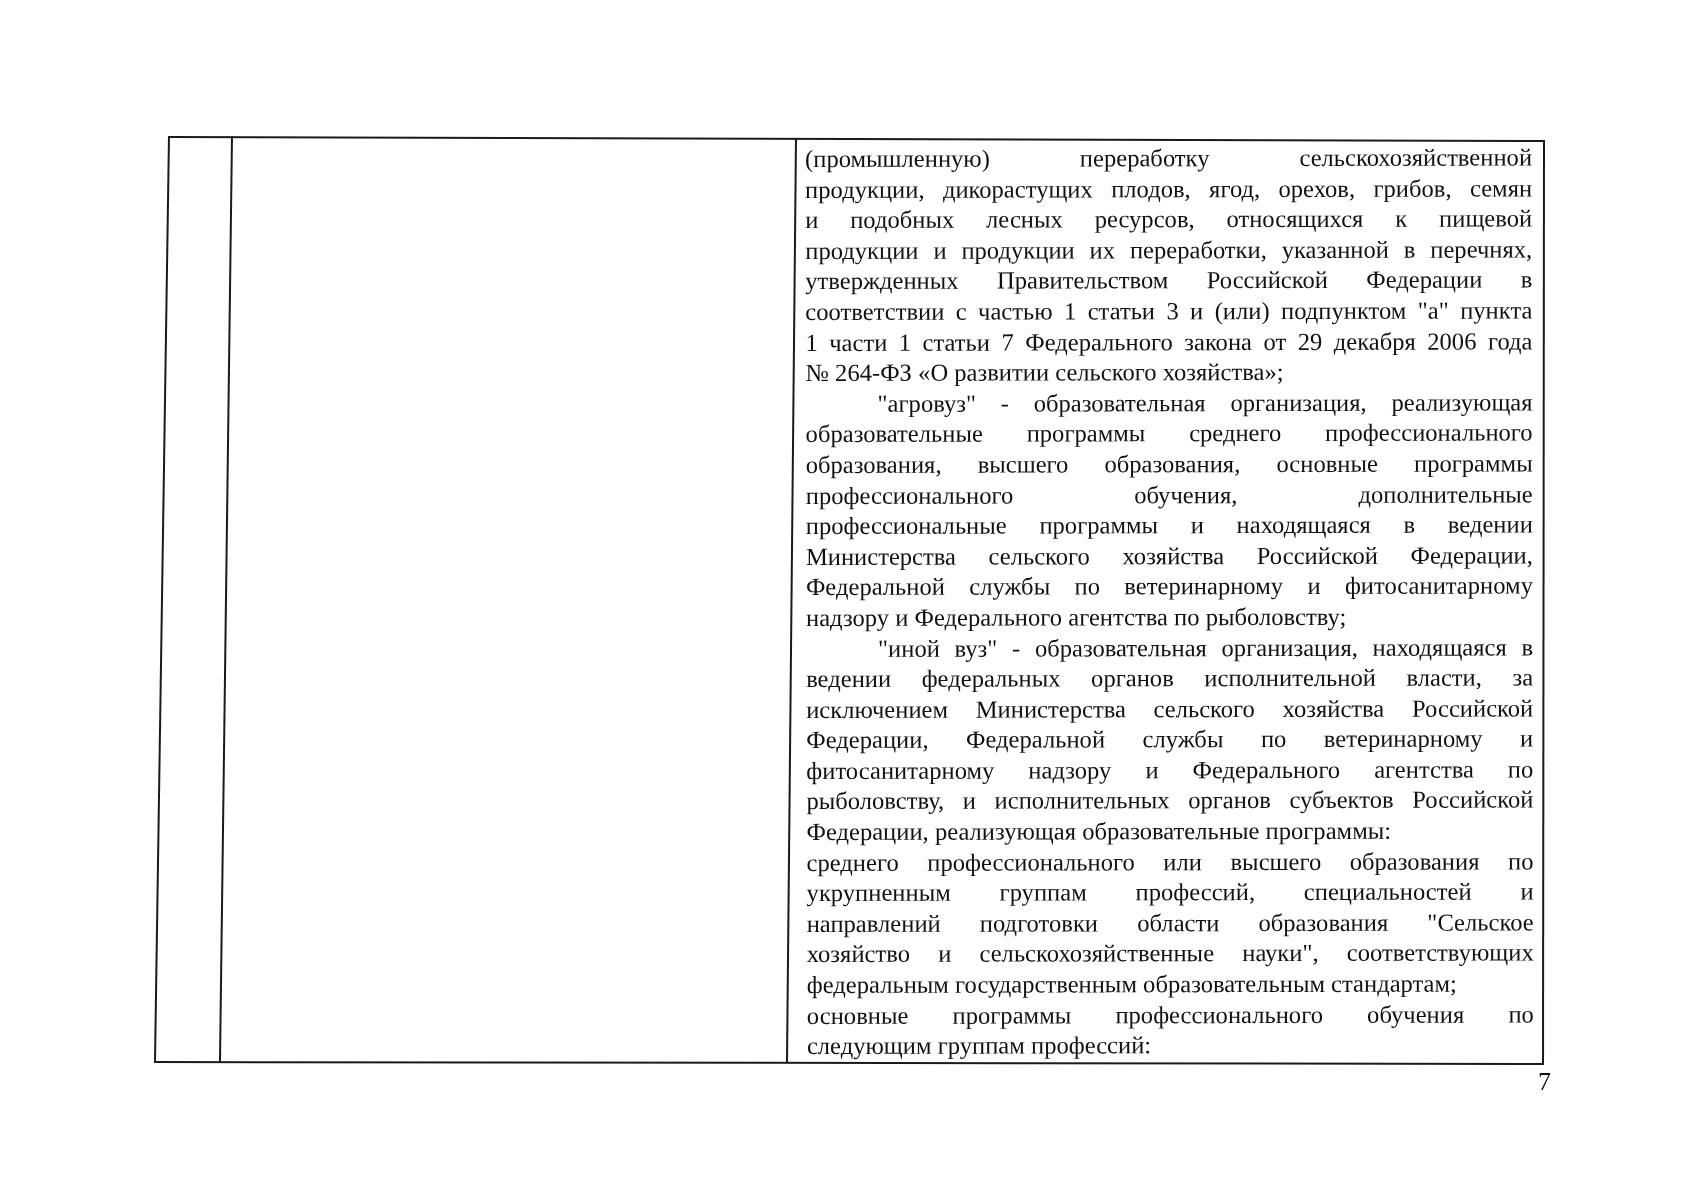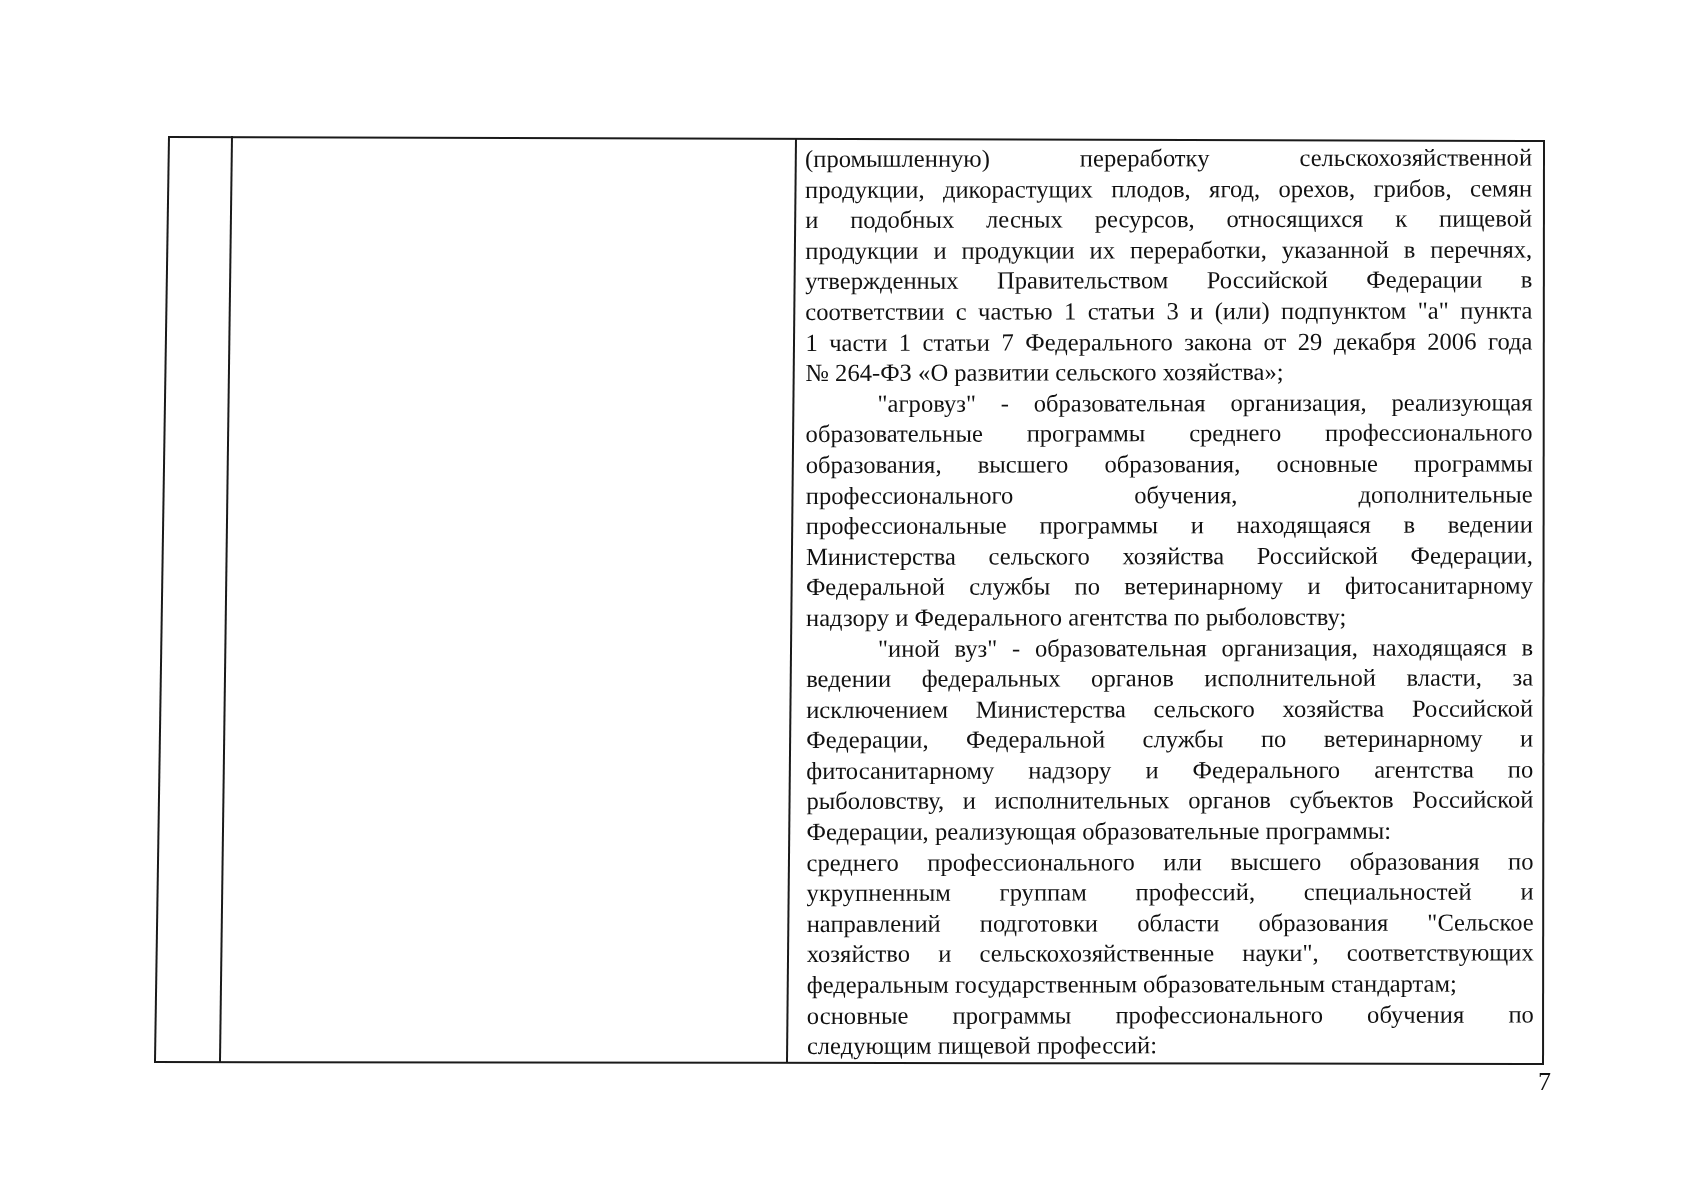--- a/index.html
+++ b/index.html
@@ -120,17 +120,17 @@
     <div class="ln"><span>рыболовству, и исполнительных органов субъектов Российской</span></div>
     <div class="ln last"><span>Федерации, реализующая образовательные программы:</span></div>
 
     <div class="ln"><span>среднего профессионального или высшего образования по</span></div>
     <div class="ln"><span>укрупненным группам профессий, специальностей и</span></div>
     <div class="ln"><span>направлений подготовки области образования "Сельское</span></div>
     <div class="ln"><span>хозяйство и сельскохозяйственные науки", соответствующих</span></div>
     <div class="ln last"><span>федеральным государственным образовательным стандартам;</span></div>
 
     <div class="ln"><span>основные программы профессионального обучения по</span></div>
-    <div class="ln last"><span>следующим пищевой профессий:</span></div>
+    <div class="ln last"><span>следующим группам профессий:</span></div>
   </div>
 
   <div class="page-number">7</div>
 </div>
 
 </body></html>

